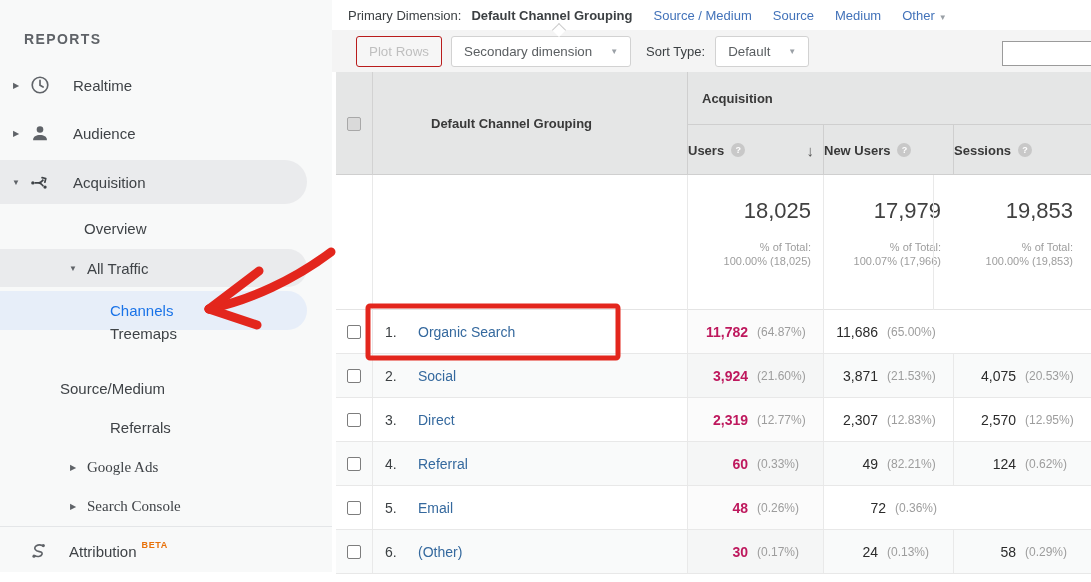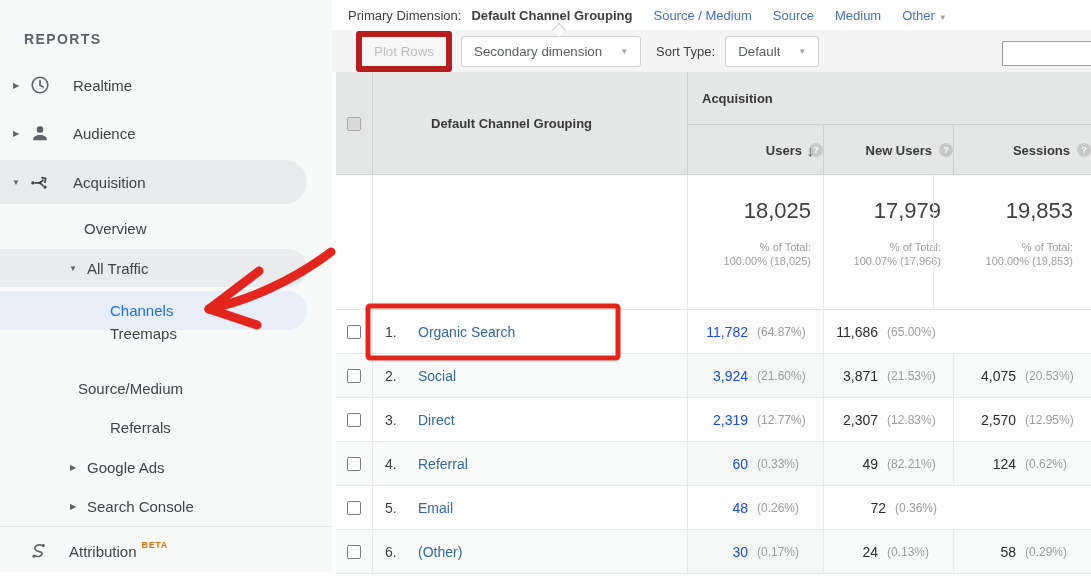--- a/index.html
+++ b/index.html
@@ -19,59 +19,59 @@
   .i-realtime { top:64px; height:42px; }
   .i-audience { top:112px; height:42px; }
   .i-acquisition { top:160px; height:44px; background:#eaebed; border-radius:0 22px 22px 0; }
   .i-overview { top:211px; height:35px; padding-left:84px; }
   .i-alltraffic { top:249px; height:38px; background:#eaebed; border-radius:0 22px 22px 0; }
   .i-alltraffic .expander { margin-left:66px; }
   .i-alltraffic .lbl { margin-left:7px; }
   .i-channels { top:291px; height:39px; background:#e7eef9; border-radius:0 22px 22px 0; padding-left:110px; }
   .i-channels .lbl { color:#1a73e8; font-weight:500; }
   .i-treemaps { top:316px; height:35px; padding-left:110px; }
-  .i-sourcemedium { top:370px; height:36px; padding-left:78px; }
+  .i-sourcemedium { top:370px; height:36px; padding-left:60px; }
   .i-referrals { top:409px; height:37px; padding-left:110px; }
   .i-googleads { top:449px; height:37px; }
   .i-googleads .expander, .i-searchconsole .expander { margin-left:66px; }
-  .i-googleads .lbl, .i-searchconsole .lbl { margin-left:7px; }
+  .i-googleads .lbl, .i-searchconsole .lbl { margin-left:7px;font-family:Liberation Serif, serif; }
   .i-searchconsole { top:488px; height:37px; }
   .sb-divider { position:absolute; top:526px; left:0; width:332px; border-top:1px solid #e4e6e8; }
   .i-attribution { top:531px; height:40px; }
   .i-attribution .sb-icon { margin-left:26px; margin-right:19px; }
   .beta { font-size:9px; font-weight:700; color:#e8710a; letter-spacing:.6px; margin-left:5px; transform:translateY(-6px); display:inline-block; }
 
   
   .main { position:absolute; left:332px; top:0; width:759px; height:582px; overflow:hidden; background:#fff; }
 
   .pd-row { position:absolute; top:0; left:0; width:100%; height:30px; display:flex; align-items:center; padding-left:16px; font-size:13px; }
   .pd-label { color:#3c4043; margin-right:10px; }
   .pd-tab { margin-right:21px; color:#4272b9; cursor:pointer; white-space:nowrap; }
   .pd-tab.active { color:#3c4043; font-weight:700; cursor:default; }
   .pd-caret { color:#9aa0a6; font-size:8px; margin-left:4px; }
 
   .toolbar { position:absolute; top:30px; left:0; width:100%; height:42px; background:#f4f4f4; display:flex; align-items:center; padding-left:24px; font-size:13px; }
   .notch { position:absolute; top:-5px; left:222px; width:10px; height:10px; background:#fff; border-left:1px solid #ccc; border-top:1px solid #ccc; transform:rotate(45deg); }
   .btn { border-radius:3px; padding:7px 12px; white-space:nowrap; }
-  .btn-disabled { background:#f6f6f6; border:6px solid #b91c1c; color:#bfbfbf; }
+  .btn-disabled { background:#f6f6f6; border:1px solid #b91c1c; color:#bfbfbf; }
   .btn-dd { background:#fff; border:1px solid #d2d2d2; color:#5a5e61; display:flex; align-items:center; cursor:pointer; }
   .dd-caret { font-size:8px; color:#9aa0a6; margin-left:18px; }
   .ml8 { margin-left:9px; } .ml14 { margin-left:15px; } .ml10 { margin-left:10px; }
   .sort-label { color:#3c4043; }
   .search-box { position:absolute; top:11px; left:670px; width:140px; height:25px; border:1px solid #9b9b9b; background:#fff; padding:0 6px; font-size:13px; outline:none; }
 
   
   .gtable { position:absolute; top:72px; left:4px; width:755px; font-size:13px; }
   .thead { position:relative; height:103px; background:#e5e6e6; border-bottom:1px solid #cfcfcf; }
   .h-check { position:absolute; left:0; top:0; width:36px; height:103px; display:flex; align-items:center; justify-content:center; }
   .h-dim { position:absolute; left:36px; top:0; width:315px; height:103px; display:flex; align-items:center; padding-left:58px; font-weight:700; color:#393939; border-left:1px solid #d2d2d2; }
   .h-metrics { position:absolute; left:351px; top:0; width:404px; height:103px; }
   .h-group { height:53px; border-left:1px solid #cfcfcf; border-bottom:1px solid #cfcfcf; display:flex; align-items:center; padding-left:14px; font-weight:700; color:#393939; }
   .h-cols { display:flex; height:50px; }
-  .h-col { position:relative; border-left:1px solid #cfcfcf; display:flex; align-items:center; justify-content:flex-end; font-weight:700; color:#393939; cursor:pointer; }
+  .h-col { position:relative; border-left:1px solid #cfcfcf; display:flex; align-items:center; justify-content:flex-start; font-weight:700; color:#393939; cursor:pointer; }
   .h-users { width:136px; } .h-newusers { width:130px; } .h-sessions { width:138px; }
   .help { width:14px; height:14px; border-radius:50%; background:#c8c8c8; color:#fff; font-size:9px; font-weight:700; display:inline-flex; align-items:center; justify-content:center; margin-left:7px; cursor:pointer; flex:0 0 auto; }
   .sort-arrow { position:absolute; right:9px; top:50%; transform:translateY(-50%); color:#565656; font-size:15px; font-weight:400; }
 
   .cb { width:14px; height:14px; border:1px solid #7d7d7d; border-radius:2px; background:#fff; cursor:pointer; }
   .thead .cb { background:#dadada; border-color:#a8a8a8; }
 
   .totals { position:relative; height:135px; background:#fff; border-bottom:1px solid #e4e4e4; }
   .t-cell { position:absolute; top:0; height:135px; text-align:right; padding:23px 12px 0 0; border-left:1px solid #e9e9e9; }
   .t-users { left:351px; width:136px; } .t-newusers { left:487px; width:130px; } .t-sessions { left:597px; width:152px; }
@@ -82,21 +82,21 @@
   .trow { position:relative; height:44px; border-bottom:1px solid #e8e8e8; background:#fff; display:flex; }
   .trow.alt { background:#f9fafa; }
   .cell { border-left:1px solid #e9e9e9; display:flex; align-items:center; }
   .c-check { width:36px; justify-content:center; border-left:none; }
   .c-dim { width:315px; padding-left:12px; font-size:14px; }
   .rank { width:33px; color:#3c4043; flex:0 0 auto; }
   .chan-link { color:#35699e; text-decoration:none; cursor:pointer; }
   .c-metric { justify-content:flex-end; padding-right:10px; font-size:14px; color:#2b2b2b; }
   .c-users { width:136px; background:rgba(0,0,0,0.015); } .c-newusers { width:130px; } .c-sessions { width:138px; }
   .num { flex:1; text-align:right; }
-  .c-users .num { font-weight:400; color:#1d4ed8; }
+  .c-users .num { font-weight:700; color:#be185d; }
   .pct { width:56px; text-align:left; margin-left:9px; font-size:12px; color:#9d9d9d; flex:0 0 auto; }
 
   
   .overlay { position:absolute; left:0; top:0; width:1091px; height:582px; pointer-events:none; z-index:50; }
 </style>
 </head>
 <body>
 
 <div class="sidebar">
   <div class="sb-label">REPORTS</div>

